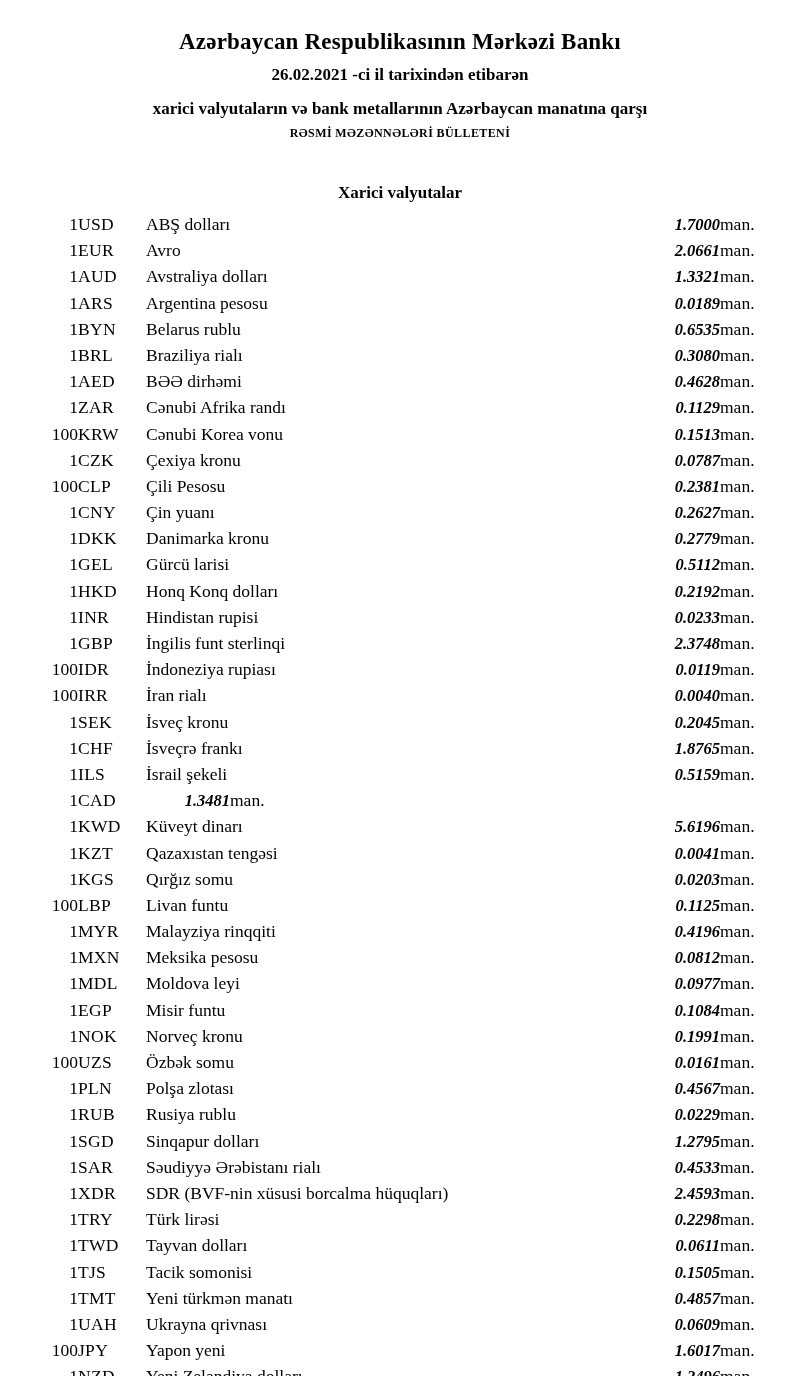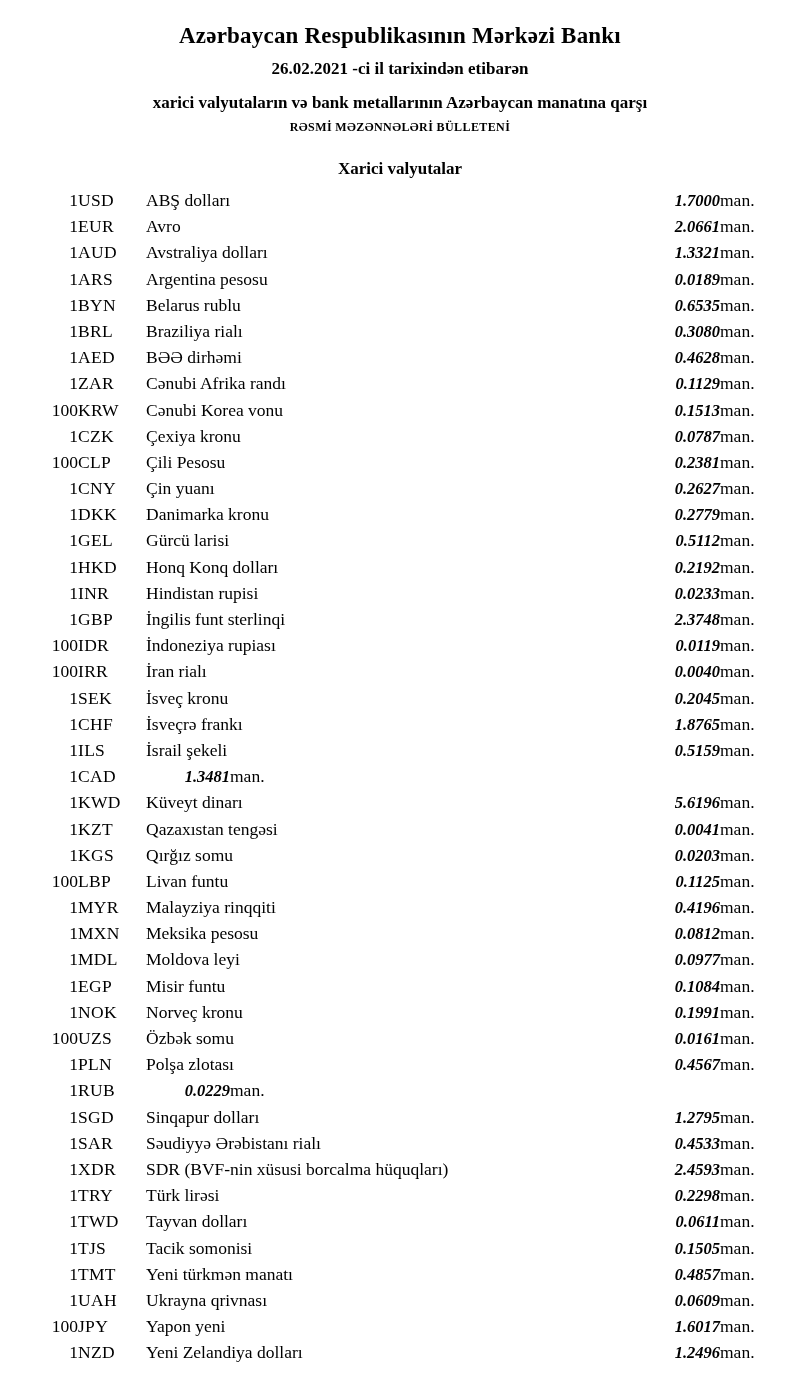--- a/index.html
+++ b/index.html
@@ -11,21 +11,21 @@
     color: #000000;
     font-family: "Liberation Serif", "DejaVu Serif", serif;
     overflow: hidden;
   }
   .page { padding: 10px 30px 0 30px; }
 
   .doc-header { text-align: center; }
   .doc-title {
     font-size: 23px;
     font-weight: bold;
-    margin-top: 13px;
+    margin-top: 19px;
     letter-spacing: 0.2px;
     text-align: center;
   }
   .doc-dateline {
     font-size: 17px;
     font-weight: bold;
     margin-top: 10px;
   }
   .doc-subtitle {
     font-size: 17px;
@@ -36,21 +36,21 @@
     font-size: 12px;
     font-weight: bold;
     margin-top: 7px;
     letter-spacing: 0.4px;
   }
 
   .section-title {
     text-align: center;
     font-size: 17px;
     font-weight: bold;
-    margin-top: 24px;
+    margin-top: 42px;
   }
 
   .rates-table { margin-top: 8px; }
   .row {
     display: flex;
     align-items: baseline;
     height: 26.2px;
     font-size: 17.5px;
     line-height: 26.2px;
   }
@@ -348,20 +348,21 @@
     <span class="qty">1</span>
     <span class="code">PLN</span>
     <span class="name">Polşa zlotası</span>
     <span class="value">0.4567</span>
     <span class="unit">man.</span>
   </div>
 
   <div class="row">
     <span class="qty">1</span>
     <span class="code">RUB</span>
+    <span class="name">Rusiya rublu</span>
     <span class="value">0.0229</span>
     <span class="unit">man.</span>
   </div>
 
   <div class="row">
     <span class="qty">1</span>
     <span class="code">SGD</span>
     <span class="name">Sinqapur dolları</span>
     <span class="value">1.2795</span>
     <span class="unit">man.</span>

